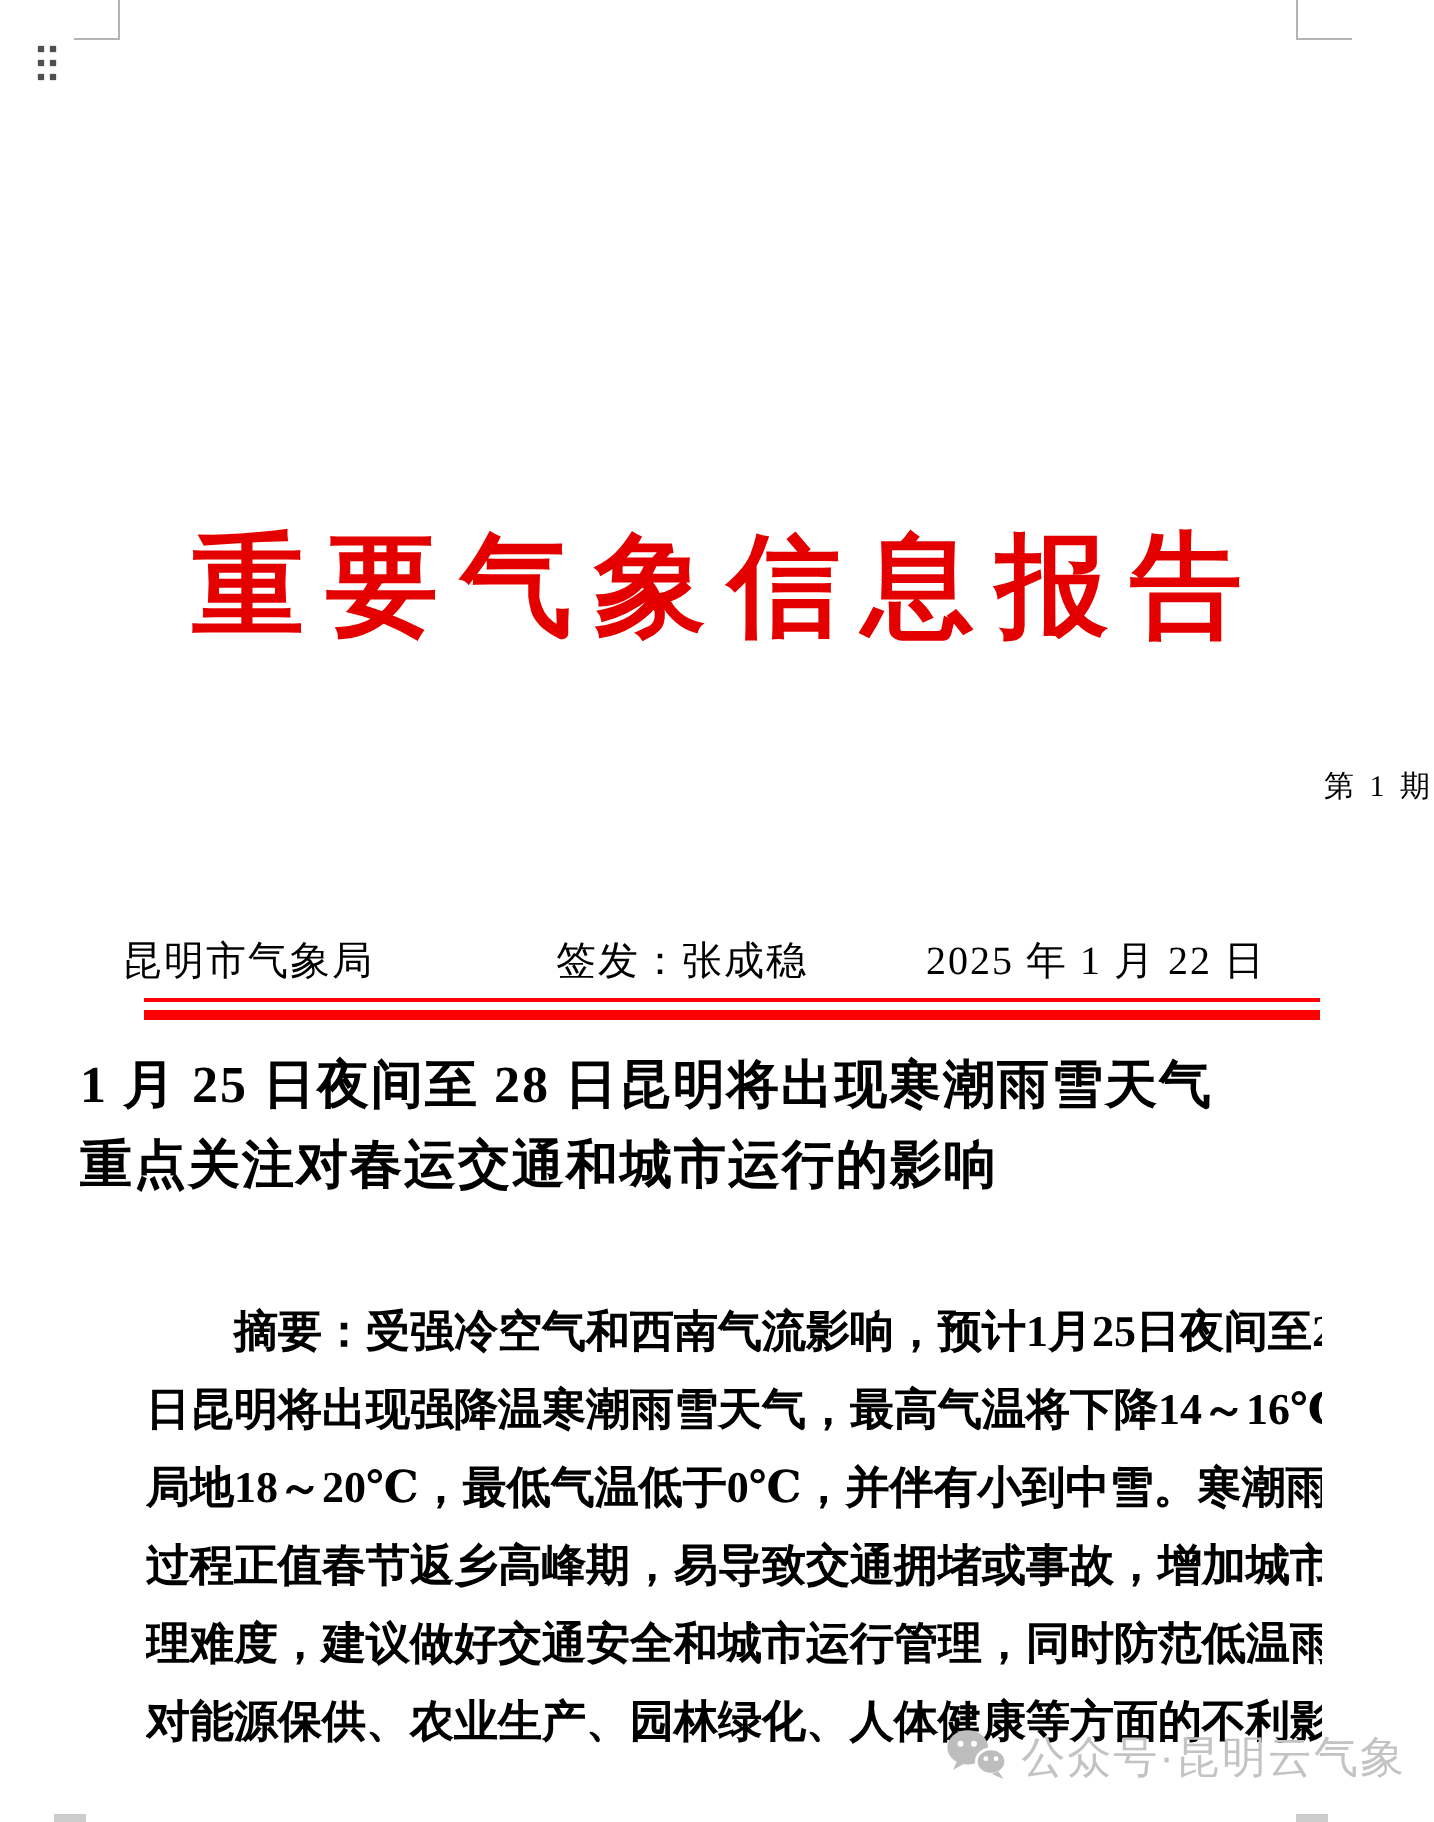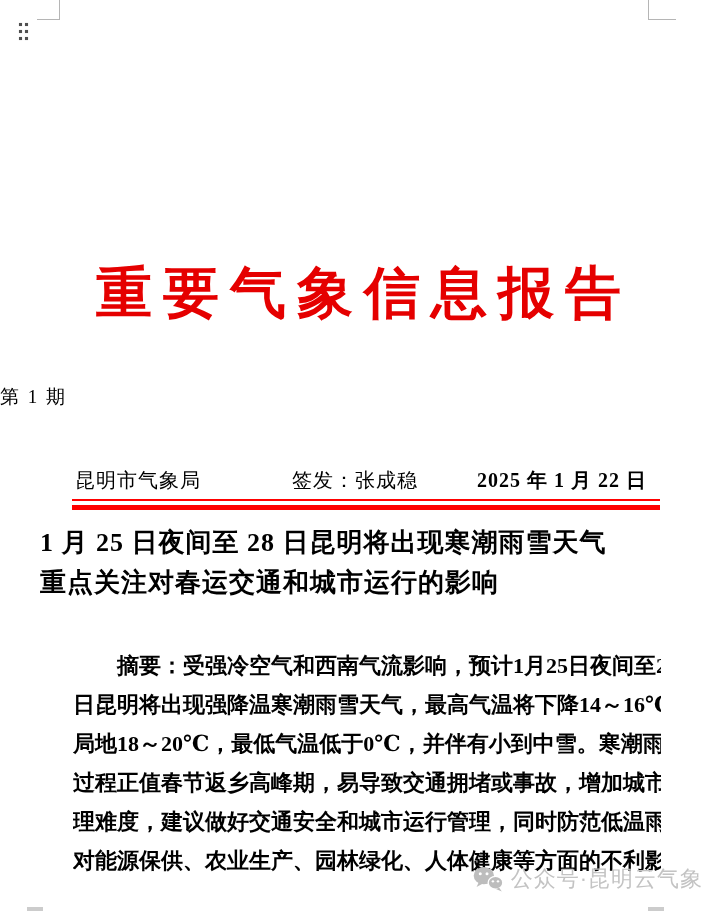--- a/index.html
+++ b/index.html
@@ -40,34 +40,34 @@
   .doc-title {
     position: absolute; top: 256px; left: 0; right: 0;
     text-align: center;
     font-size: 56px; font-weight: bold;
     letter-spacing: 11px; padding-left: 11px;
     color: #e50000;
     white-space: nowrap;
   }
   .issue-no {
     position: absolute; top: 384px; left: 0; right: 0;
-    text-align: left;
-    font-size: 19px;
+    text-align: right;
+    font-size: 15px;
     letter-spacing: 2px;
   }
 
   .masthead {
-    position: absolute; top: 467px; left: 75px; width: 572px;
+    position: absolute; top: 467px; left: 61px; width: 572px;
     display: flex; justify-content: space-between; align-items: baseline;
     font-size: 20px;
     gap: 16px;
   }
   .masthead .org { letter-spacing: 1px; }
   .masthead .signer { letter-spacing: 1px; margin-left: 32px; }
-  .masthead .date { letter-spacing: 1px; font-weight: bold; }
+  .masthead .date { letter-spacing: 1px; }
 
   .red-divider {
     position: absolute; top: 499px; left: 72px; width: 588px;
     height: 11px; box-sizing: border-box;
     border-top: 2px solid #ff0000;
     border-bottom: 5px solid #ff0000;
     background: transparent;
   }
 
   .doc-heading {
@@ -87,21 +87,21 @@
     text-align: justify;
     text-align-last: justify;
     height: 39px;
     overflow: hidden;
     white-space: nowrap;
   }
   .summary .s-line.first { text-indent: 44px; }
 
   .watermark {
     position: absolute; top: 864px; right: 14px;
-    display: flex; align-items: center; gap: 8px;
+    display: flex; align-items: flex-start; gap: 8px;
     color: #c3c3c3;
     font-size: 22px;
     font-family: "Liberation Sans", "DejaVu Sans", sans-serif;
     letter-spacing: 1px;
     user-select: none;
   }
   .watermark svg { display: block; }
 </style>
 </head>
 <body>

